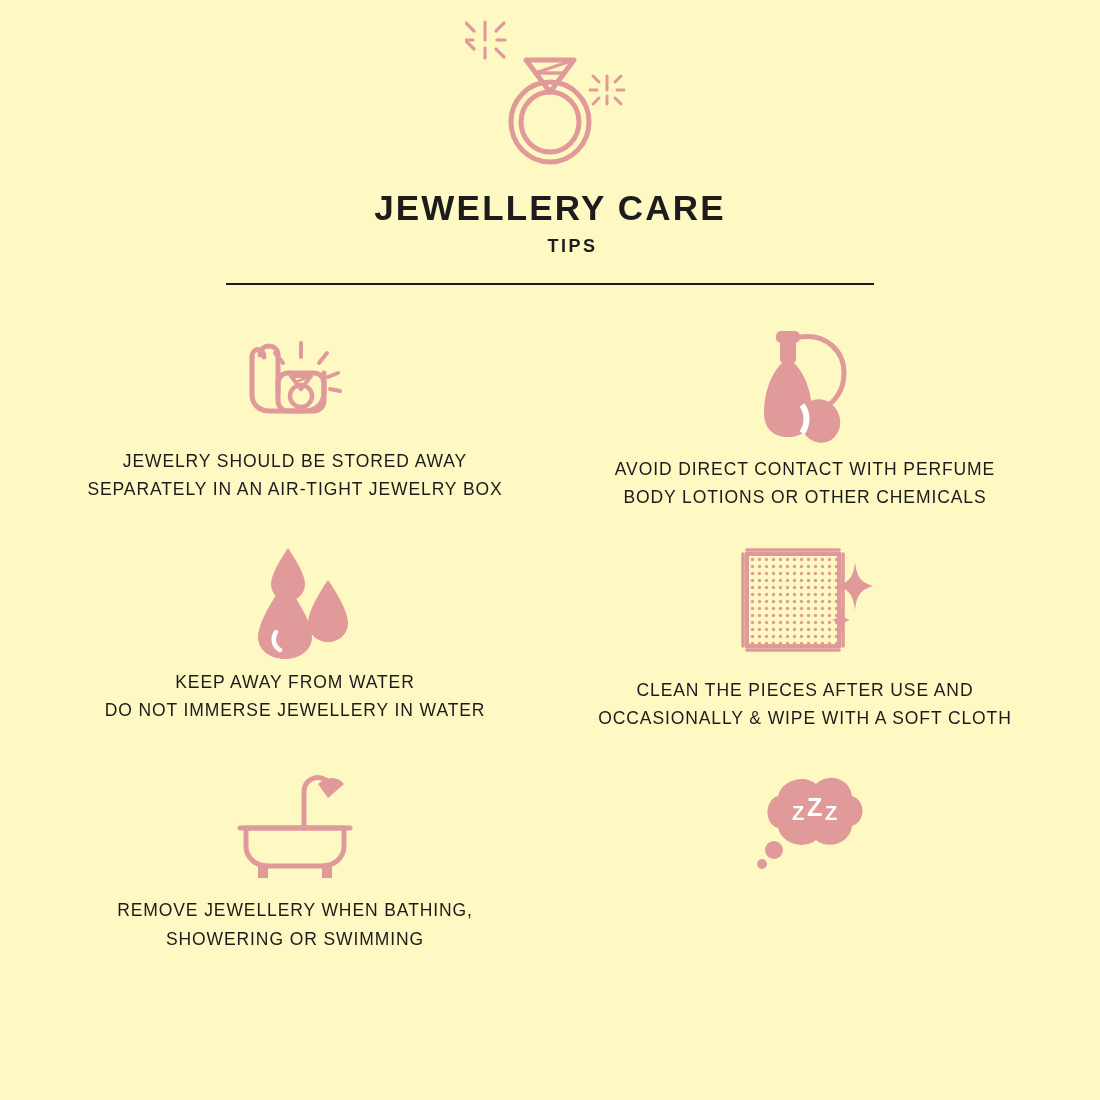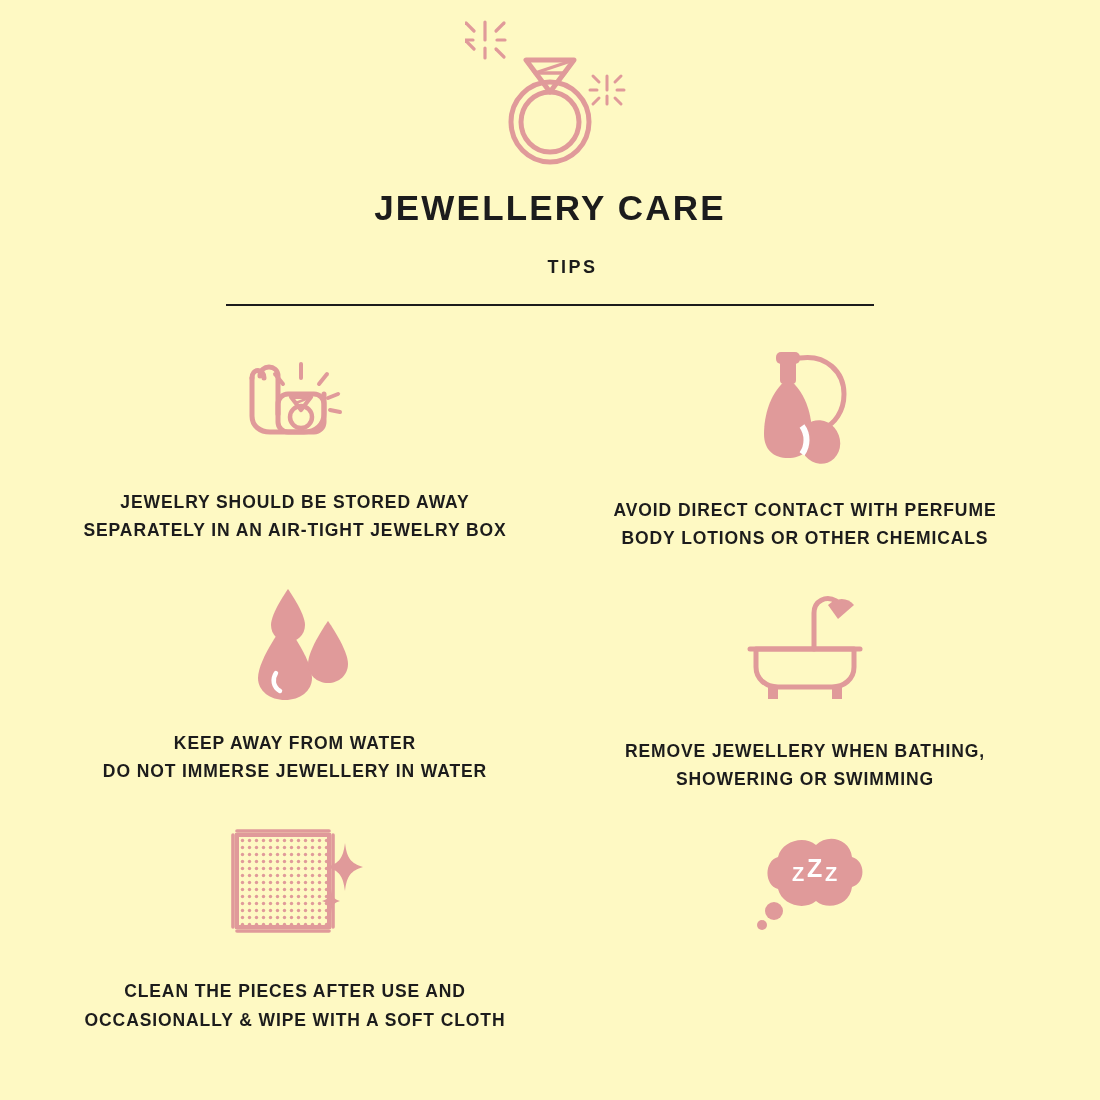--- a/index.html
+++ b/index.html
@@ -33,21 +33,21 @@
   .title {
     margin-top: 16px;
     font-size: 35px;
     font-weight: 700;
     letter-spacing: 2.2px;
     color: #1c1c1c;
     font-family: "Liberation Sans", sans-serif;
   }
 
   .subtitle {
-    margin-top: 29px;
+    margin-top: 8px;
     font-size: 18px;
     font-weight: 600;
     letter-spacing: 2.5px;
     color: #1c1c1c;
     padding-left: 45px;
   }
 
   .divider {
     width: 648px;
     height: 2px;
@@ -72,24 +72,24 @@
   }
 
   .tip-icon {
     height: 118px;
     display: flex;
     align-items: center;
     justify-content: center;
   }
 
   .tip-text {
-    margin-top: 28px;
+    margin-top: 8px;
     text-align: center;
     font-size: 17.5px;
-    font-weight: 700;
+    font-weight: 400;
     letter-spacing: 0.9px;
     line-height: 1.62;
     color: #1c1c1c;
     white-space: pre-line;
   }
 
   .row-2 .tip-icon { height: 126px; }
   .row-3 .tip-icon { height: 126px; }
 </style>
 </head>
@@ -198,38 +198,20 @@
           <path d="M45 40 C45 40 18 76 18 95 C18 108 30 117 45 117 C60 117 72 108 72 95 C72 76 45 40 45 40 Z" fill="#e09a9a"></path>
           <path d="M36 90 C32 96 33 104 40 108" stroke="#ffffff" stroke-width="4.5" fill="none" stroke-linecap="round"></path>
 
           <path d="M88 38 C88 38 68 66 68 81 C68 92 77 100 88 100 C99 100 108 92 108 81 C108 66 88 38 88 38 Z" fill="#e09a9a"></path>
         </svg>
       </div>
       <div class="tip-text">KEEP AWAY FROM WATER
 DO NOT IMMERSE JEWELLERY IN WATER</div>
     </div>
 
-    <div class="tip row-2">
-      <div class="tip-icon">
-        <svg width="130" height="126" viewBox="0 0 130 126" fill="none">
-
-          <path d="M74 66 L74 30 C74 18 86 12 96 18" stroke="#e09a9a" stroke-width="5" fill="none" stroke-linecap="round"></path>
-          <path d="M88 22 C96 14 108 14 114 22 L98 36 Z" fill="#e09a9a"></path>
-
-          <path d="M16 66 L114 66 L114 84 C114 96 104 104 92 104 L38 104 C26 104 16 96 16 84 Z" stroke="#e09a9a" stroke-width="5" fill="none" stroke-linejoin="round"></path>
-          <line x1="10" y1="66" x2="120" y2="66" stroke="#e09a9a" stroke-width="5" stroke-linecap="round"></line>
-
-          <rect x="28" y="104" width="10" height="12" fill="#e09a9a"></rect>
-          <rect x="92" y="104" width="10" height="12" fill="#e09a9a"></rect>
-        </svg>
-      </div>
-      <div class="tip-text">REMOVE JEWELLERY WHEN BATHING,
-SHOWERING OR SWIMMING</div>
-    </div>
-
     <div class="tip row-3">
       <div class="tip-icon">
         <svg width="140" height="126" viewBox="0 0 140 126" fill="none">
           <defs>
             <pattern id="dots" width="7" height="7" patternUnits="userSpaceOnUse">
               <circle cx="3.5" cy="3.5" r="1.7" fill="#e09a9a"></circle>
             </pattern>
           </defs>
 
           <rect x="12" y="12" width="92" height="92" fill="url(#dots)"></rect>
@@ -243,20 +225,38 @@
           </g>
 
           <path d="M120 20 C122 36 126 40 138 44 C126 48 122 52 120 68 C118 52 114 48 102 44 C114 40 118 36 120 20 Z" fill="#e09a9a"></path>
           <path d="M106 66 C107 74 109 76 115 78 C109 80 107 82 106 90 C105 82 103 80 97 78 C103 76 105 74 106 66 Z" fill="#e09a9a"></path>
         </svg>
       </div>
       <div class="tip-text">CLEAN THE PIECES AFTER USE AND
 OCCASIONALLY &amp; WIPE WITH A SOFT CLOTH</div>
     </div>
 
+    <div class="tip row-2">
+      <div class="tip-icon">
+        <svg width="130" height="126" viewBox="0 0 130 126" fill="none">
+
+          <path d="M74 66 L74 30 C74 18 86 12 96 18" stroke="#e09a9a" stroke-width="5" fill="none" stroke-linecap="round"></path>
+          <path d="M88 22 C96 14 108 14 114 22 L98 36 Z" fill="#e09a9a"></path>
+
+          <path d="M16 66 L114 66 L114 84 C114 96 104 104 92 104 L38 104 C26 104 16 96 16 84 Z" stroke="#e09a9a" stroke-width="5" fill="none" stroke-linejoin="round"></path>
+          <line x1="10" y1="66" x2="120" y2="66" stroke="#e09a9a" stroke-width="5" stroke-linecap="round"></line>
+
+          <rect x="28" y="104" width="10" height="12" fill="#e09a9a"></rect>
+          <rect x="92" y="104" width="10" height="12" fill="#e09a9a"></rect>
+        </svg>
+      </div>
+      <div class="tip-text">REMOVE JEWELLERY WHEN BATHING,
+SHOWERING OR SWIMMING</div>
+    </div>
+
     <div class="tip row-3">
       <div class="tip-icon">
         <svg width="130" height="126" viewBox="0 0 130 126" fill="none">
 
           <path d="M38 34 C42 18 64 12 76 22 C88 10 110 16 112 34 C126 38 126 60 112 64
                    C110 82 88 88 76 78 C64 88 42 82 38 66 C24 62 24 38 38 34 Z" fill="#e09a9a"></path>
 
           <circle cx="34" cy="88" r="9" fill="#e09a9a"></circle>
           <circle cx="22" cy="102" r="5" fill="#e09a9a"></circle>
 

